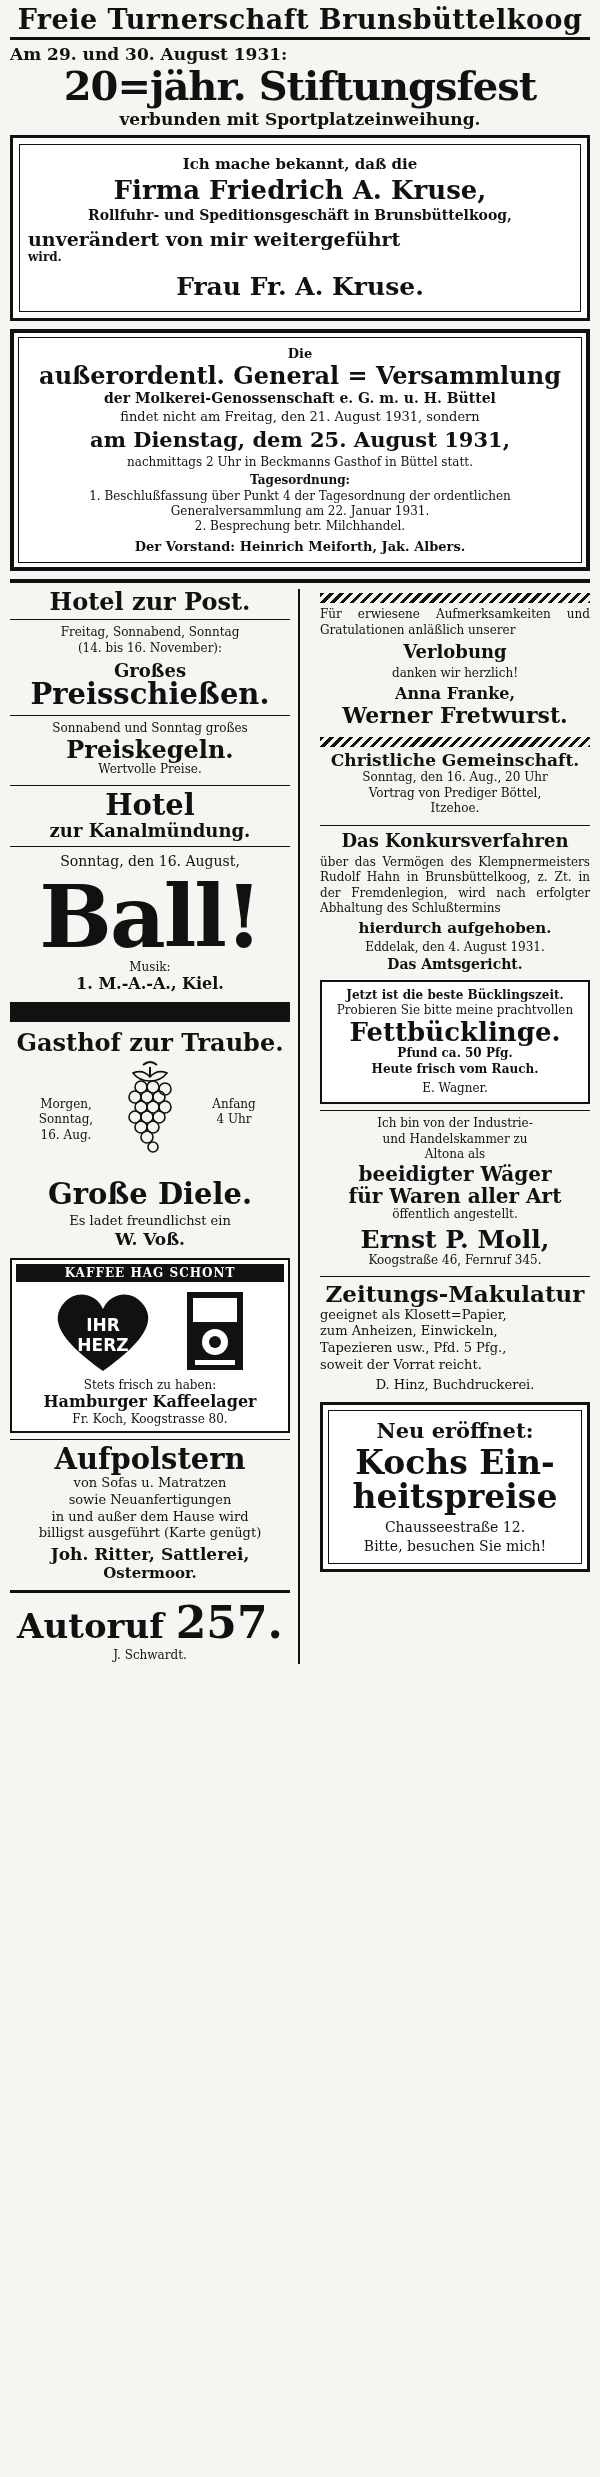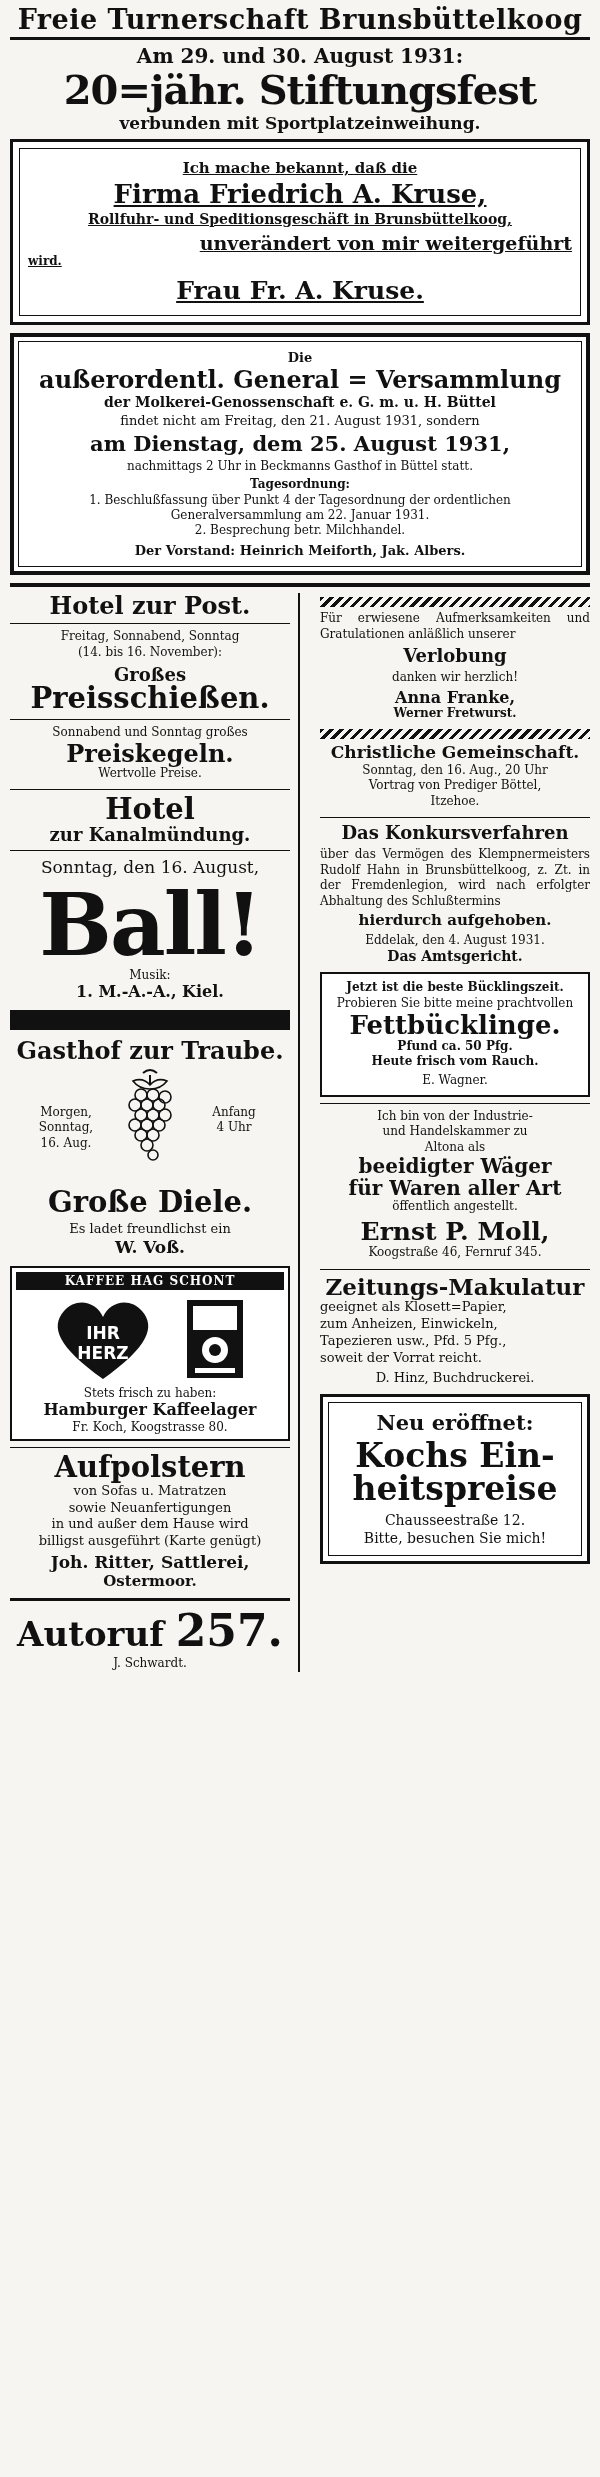--- a/index.html
+++ b/index.html
@@ -26,23 +26,23 @@
     text-align:center;
     font-weight:bold;
     font-size:27px;
     letter-spacing:0.5px;
     border-bottom:3px solid #111;
     padding-bottom:2px;
     margin-bottom:4px;
     font-family:"DejaVu Serif", serif;
   }
   .lead-date {
-    text-align:center;
-    font-weight:bold;
-    font-size:20px;
+    text-align:left;
+    font-weight:bold;
+    font-size:17px;
     margin:4px 0 2px 0;
   }
   .lead-title {
     text-align:center;
     font-weight:bold;
     font-size:40px;
     line-height:1.02;
     letter-spacing:-1px;
     margin:2px 0;
   }
@@ -54,38 +54,37 @@
   }
   .rule-thick { border-top:4px solid #111; margin:6px 0; }
   .rule-thin { border-top:1px solid #111; margin:5px 0; }
 
   
   .boxad {
     border:3px solid #111;
     padding:6px;
     margin:6px 0;
     background:#fff;
-    text-decoration:underline;
   }
   .boxad-inner {
     border:1px solid #111;
     padding:10px 8px;
   }
   .boxad2 {
     border:4px solid #111;
     padding:4px;
     margin:8px 0;
     background:#fff;
   }
   .boxad2-inner { border:1px solid #111; padding:8px 6px; }
 
   .a1-l1 { text-align:center; font-size:15px; font-weight:bold; margin-bottom:4px;}
   .a1-firm { text-align:center; font-size:26px; font-weight:bold; line-height:1.05; }
   .a1-desc { text-align:center; font-size:14px; font-weight:bold; margin-top:3px;}
-  .a1-cont { text-align:right; font-size:19px; font-weight:bold; margin-top:5px;}
+  .a1-cont { text-align:left; font-size:19px; font-weight:bold; margin-top:5px;}
   .a1-wird { font-size:12px; font-weight:bold; }
   .a1-sign { text-align:center; font-size:25px; font-weight:bold; margin-top:8px; }
 
   .a2-die { text-align:center; font-size:13px; font-weight:bold; }
   .a2-head { text-align:center; font-size:24px; font-weight:bold; line-height:1.05; margin:2px 0; }
   .a2-sub { text-align:center; font-size:14px; font-weight:bold; }
   .a2-line { text-align:center; font-size:13px; margin:3px 0; }
   .a2-date { text-align:center; font-size:21px; font-weight:bold; margin:3px 0; }
   .a2-small { text-align:center; font-size:12px; }
   .a2-tag { text-align:center; font-size:12px; font-weight:bold; margin:4px 0 2px;}
@@ -221,21 +220,21 @@
         <div class="hdr-lg">Preiskegeln.</div>
         <div class="txt">Wertvolle Preise.</div>
       </div>
 
       <div class="rule-thin"></div>
 
       <div class="blk">
         <div class="hdr-xl">Hotel</div>
         <div class="hdr-md">zur Kanalmündung.</div>
         <div class="rule-thin"></div>
-        <div class="txt" style="font-size:17px">Sonntag, den 16. August,</div>
+        <div class="txt" style="font-size:14px">Sonntag, den 16. August,</div>
         <div class="huge-ball">Ball!</div>
         <div class="txt">Musik:</div>
         <div class="hdr-sm" style="font-size:16px">1. M.-A.-A., Kiel.</div>
       </div>
 
       <div class="blackbar"></div>
 
       <div class="blk">
         <div class="hdr-lg">Gasthof zur Traube.</div>
         <div class="grapes">
@@ -325,21 +324,21 @@
 
     <div class="col col-r">
 
       <div class="zigzag"></div>
 
       <div class="blk">
         <div class="txt-j">Für erwiesene Aufmerksamkeiten und Gratulationen anläßlich unserer</div>
         <div class="hdr-md" style="margin:4px 0">Verlobung</div>
         <div class="txt">danken wir herzlich!</div>
         <div class="hdr-sm" style="font-size:16px;margin-top:3px">Anna Franke,</div>
-        <div class="hdr-sm" style="font-size:12px">Werner Fretwurst.</div>
+        <div class="hdr-sm" style="font-size:22px">Werner Fretwurst.</div>
       </div>
 
       <div class="zigzag"></div>
 
       <div class="blk">
         <div class="hdr-sm" style="font-size:17px">Christliche Gemeinschaft.</div>
         <div class="txt">Sonntag, den 16. Aug., 20 Uhr</div>
         <div class="txt">Vortrag von Prediger Böttel,</div>
         <div class="txt">Itzehoe.</div>
       </div>

